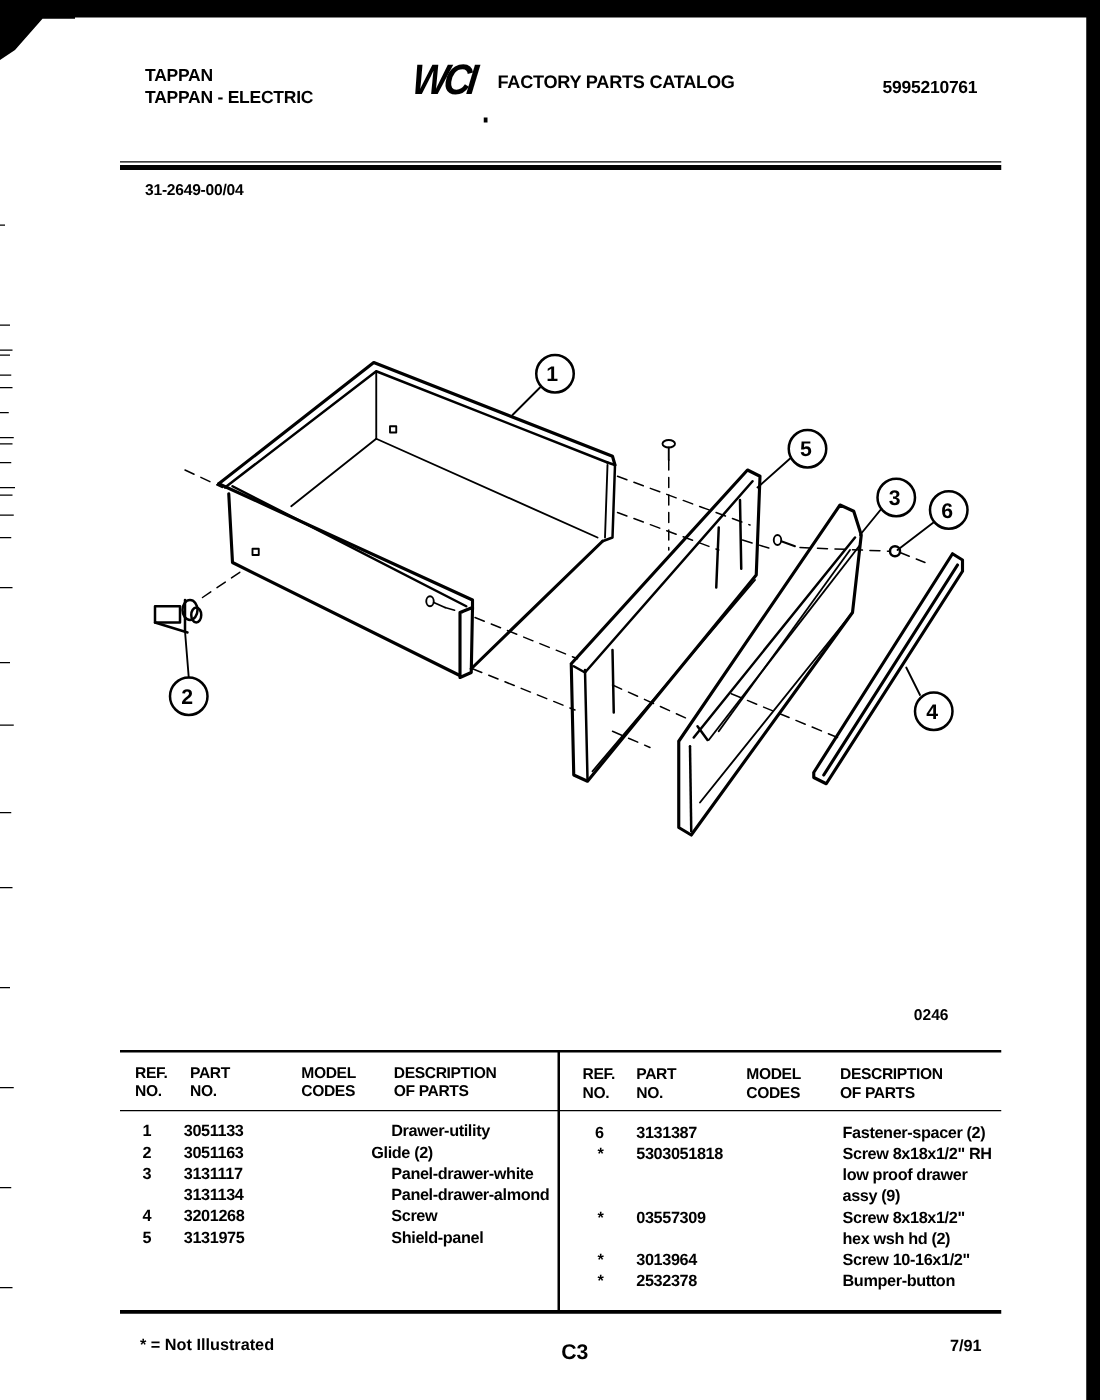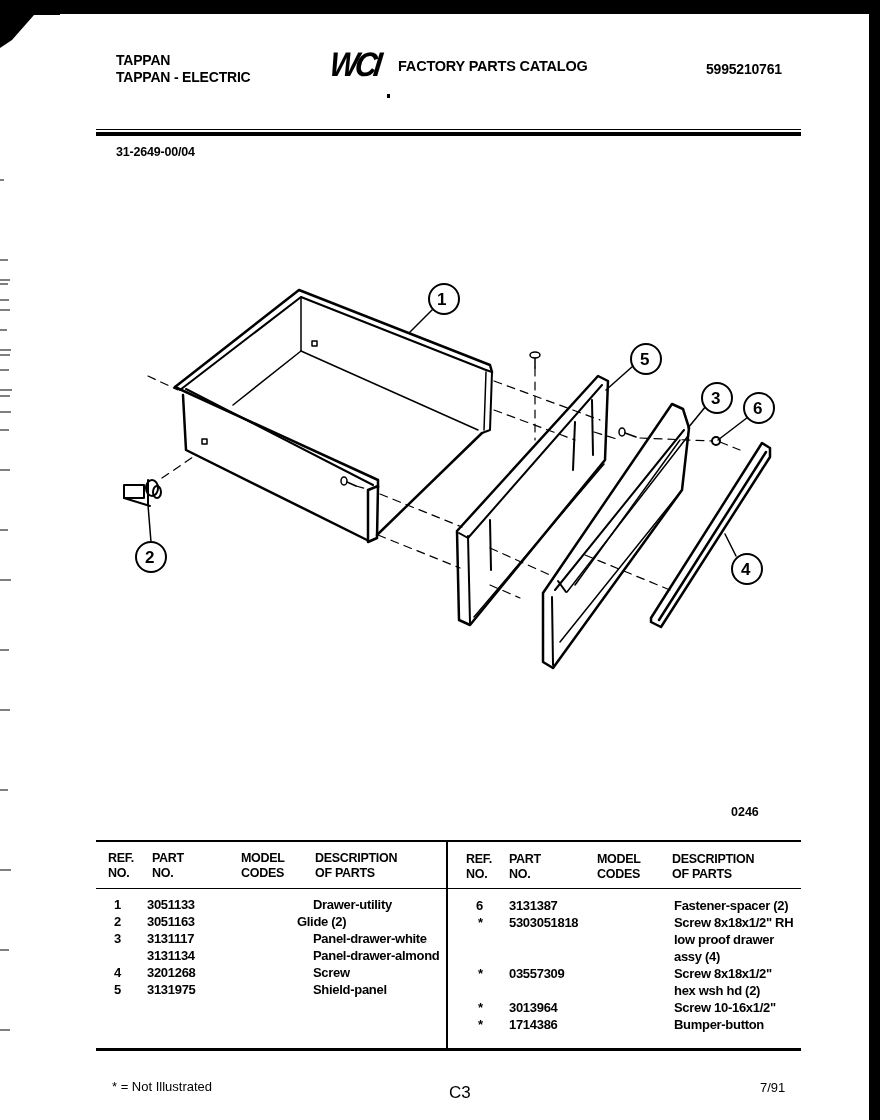--- a/index.html
+++ b/index.html
@@ -17,21 +17,21 @@
 
   .hdr-text { font-size: 14px; font-weight: bold; letter-spacing: -0.2px; line-height: 17px; }
   .logo { font-size: 34px; font-weight: 900; font-style: italic; letter-spacing: -4px; transform: scaleX(0.9) skewX(-8deg); transform-origin: left; line-height: 32px; }
   .rule-thick { background: #000; height: 4px; }
   .rule-thin { background: #000; height: 1px; }
 
   .th { font-size: 12.5px; font-weight: bold; line-height: 15px; letter-spacing: -0.3px; }
   .td { font-size: 13px; font-weight: bold; line-height: 17px; letter-spacing: -0.3px; }
   .row { position: absolute; height: 17px; }
   .vline { background: #000; width: 2px; }
-  .footer { font-size: 13px; font-weight: normal; margin-top: 11px; }
+  .footer { font-size: 13px; font-weight: bold; }
 </style>
 </head>
 <body>
 
 <div class="abs scan-top"></div>
 <svg class="abs scan-corner" width="60" height="50">
   <polygon points="0,0 60,0 60,15 34,15 12,40 0,48" fill="#000"></polygon>
 </svg>
 <div class="abs scan-right"></div>
 <svg class="abs" style="left:0;top:150px" width="14" height="950">
@@ -268,38 +268,38 @@
 </div>
 <div class="row" style="left:0;top:914px">
   <span class="abs td" style="left:478px">*</span>
   <span class="abs td" style="left:509px">5303051818</span>
   <span class="abs td" style="left:674px;white-space:nowrap">Screw 8x18x1/2" RH</span>
 </div>
 <div class="row" style="left:0;top:931px">
   <span class="abs td" style="left:674px;white-space:nowrap">low proof drawer</span>
 </div>
 <div class="row" style="left:0;top:948px">
-  <span class="abs td" style="left:674px;white-space:nowrap">assy (4)</span>
+  <span class="abs td" style="left:674px;white-space:nowrap">assy (9)</span>
 </div>
 <div class="row" style="left:0;top:965px">
   <span class="abs td" style="left:478px">*</span>
   <span class="abs td" style="left:509px">03557309</span>
   <span class="abs td" style="left:674px;white-space:nowrap">Screw 8x18x1/2"</span>
 </div>
 <div class="row" style="left:0;top:982px">
   <span class="abs td" style="left:674px;white-space:nowrap">hex wsh hd (2)</span>
 </div>
 <div class="row" style="left:0;top:999px">
   <span class="abs td" style="left:478px">*</span>
   <span class="abs td" style="left:509px">3013964</span>
   <span class="abs td" style="left:674px;white-space:nowrap">Screw 10-16x1/2"</span>
 </div>
 <div class="row" style="left:0;top:1016px">
   <span class="abs td" style="left:478px">*</span>
-  <span class="abs td" style="left:509px">1714386</span>
+  <span class="abs td" style="left:509px">2532378</span>
   <span class="abs td" style="left:674px;white-space:nowrap">Bumper-button</span>
 </div>
 
 <div class="abs" style="left:96px;top:1048px;width:705px;height:3px;background:#000"></div>
 
 <div class="abs footer" style="left:112px;top:1068px">* = Not Illustrated</div>
 <div class="abs footer" style="left:449px;top:1072px;font-size:17px">C3</div>
 <div class="abs footer" style="left:760px;top:1069px">7/91</div>
 
 </body></html>

